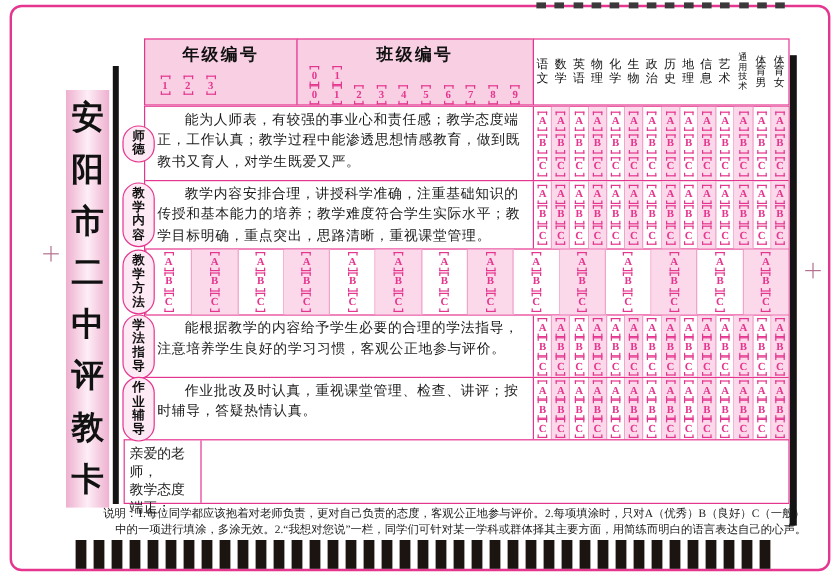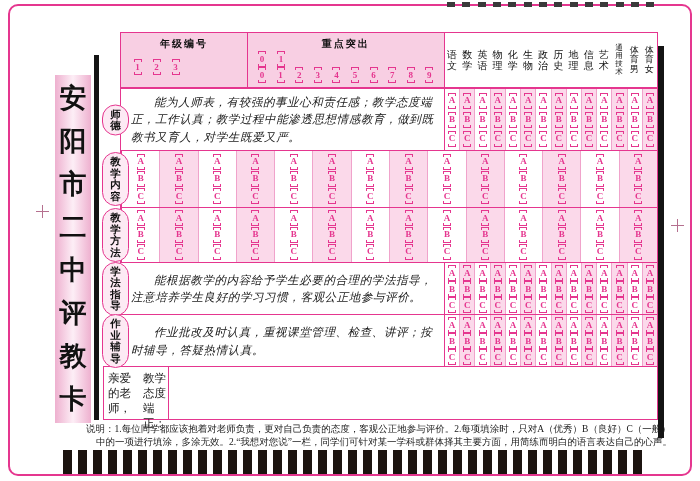--- a/index.html
+++ b/index.html
@@ -28,21 +28,21 @@
   .plus.left{left:36px;top:205px;}
   .plus.right{left:671px;top:219px;}
 
   
   .hbox{position:absolute;top:32px;height:56px;box-sizing:border-box;
         border:1.5px solid #e5368f;background:#f8cfe3;}
   .grade-box{left:120px;width:128px;}
   .class-box{left:246.5px;width:198.5px;}
   .subject-box{left:443.5px;width:214.5px;background:#fff;display:flex;}
   .hbox .hlabel{font-family:"Liberation Sans",sans-serif;font-weight:bold;
-        font-size:10px;color:#111;text-align:center;margin-top:4px;letter-spacing:2px;}
+        font-size:14px;color:#111;text-align:center;margin-top:4px;letter-spacing:2px;}
   .digit-row{display:flex;align-items:flex-end;}
   .grade-box .digit-row{margin:8px 0 0 10px;gap:6px;}
   .class-box .digit-row1{margin:0 0 0 8px;gap:6px;}
   .class-box .digit-row2{margin:0 0 0 8px;gap:5.6px;}
 
   
   .bubble{display:flex;flex-direction:column;align-items:center;width:13px;cursor:pointer;}
   .bubble .br{width:8px;height:3px;border:1px solid #e5368f;box-sizing:border-box;}
   .bubble .br.top{border-bottom:none;}
   .bubble .br.bot{border-top:none;}
@@ -56,41 +56,41 @@
   .subject-col.small .sch{font-size:9px;line-height:9.5px;}
   .subject-col.tiny .sch{font-size:7.5px;line-height:8px;}
 
   
   .rows-container{position:absolute;left:120px;top:88px;width:538px;
       border:1.5px solid #e5368f;box-sizing:border-box;background:#fff;}
   .eval-row{position:relative;display:flex;border-bottom:1.5px solid #e5368f;box-sizing:border-box;}
   .eval-row:last-child{border-bottom:none;}
   .desc{flex:0 0 323px;box-sizing:border-box;padding:3px 8px 2px 10px;
       font-size:11.5px;line-height:1.5;color:#1a1a1a;letter-spacing:0.6px;
-      text-indent:2em;display:flex;align-items:center;font-style:italic;}
+      text-indent:2em;display:flex;align-items:flex-start;}
   .desc>div{text-indent:2em;}
   .bubble-grid{flex:1;display:flex;border-left:1.5px solid #e5368f;box-sizing:border-box;}
   .bcol{flex:1;display:flex;flex-direction:column;justify-content:space-around;
       align-items:center;border-right:1px solid #f0a3cb;box-sizing:border-box;padding:2px 0;}
   .bcol:last-child{border-right:none;}
   .bcol.pink{background:#fbd9ea;}
 
   
   .pill{position:absolute;left:-19px;top:50%;transform:translateY(-50%);
       width:27px;border:1.5px solid #e5368f;border-radius:14px;background:#fdeaf4;
       display:flex;flex-direction:column;align-items:center;justify-content:center;
       padding:3px 0;box-sizing:border-box;z-index:3;}
   .pill .pch{font-size:10.5px;line-height:11.5px;color:#111;font-weight:bold;}
 
   
   .response-box{position:absolute;left:103px;top:366px;width:555px;height:54px;
       border:1.5px solid #e5368f;box-sizing:border-box;display:flex;background:#fff;}
   .resp-label{flex:0 0 64px;border-right:1.5px solid #e5368f;box-sizing:border-box;
-      display:flex;flex-direction:row;justify-content:space-around;
-      padding:4px 2px 4px 4px;font-size:11.5px;color:#1a1a1a;gap:12px;}
+      display:flex;flex-direction:column;justify-content:space-around;
+      padding:4px 2px 4px 4px;font-size:11.5px;color:#1a1a1a;}
   .resp-area{flex:1;}
 
   
   .instructions{position:absolute;left:86px;top:423px;width:590px;
       font-size:9.5px;line-height:13px;color:#1a1a1a;white-space:nowrap;}
   .instructions .iline2{padding-left:10px;}
 
   
   .bottom-marks{position:absolute;left:63px;top:450px;height:24px;display:flex;gap:6px;}
   .bmark{width:9px;height:24px;background:#1c1410;}
@@ -179,21 +179,21 @@
         </div>
         <div class="bubble">
           <div class="br top"></div>
           <div class="gl">3</div>
           <div class="br bot"></div>
         </div>
       </div>
   </div>
 
   <div class="hbox class-box">
-    <div class="hlabel">重点突出</div>
+    <div class="hlabel">班级编号</div>
     <div class="digit-row digit-row1" id="class-digits-1">
         <div class="bubble">
           <div class="br top"></div>
           <div class="gl">0</div>
           <div class="br bot"></div>
         </div>
         <div class="bubble">
           <div class="br top"></div>
           <div class="gl">1</div>
           <div class="br bot"></div>
@@ -565,20 +565,23 @@
             </div>
           </div>
         </div>
       </div>
       <div class="eval-row" style="height: 57px;">
         <div class="pill">
           <div class="pch">教</div>
           <div class="pch">学</div>
           <div class="pch">内</div>
           <div class="pch">容</div>
+        </div>
+        <div class="desc">
+          <div class="">教学内容安排合理，讲授科学准确，注重基础知识的传授和基本能力的培养；教学难度符合学生实际水平；教学目标明确，重点突出，思路清晰，重视课堂管理。</div>
         </div>
         <div class="bubble-grid">
           <div class="bcol">
             <div class="bubble">
               <div class="br top"></div>
               <div class="gl">A</div>
               <div class="br bot"></div>
             </div>
             <div class="bubble">
               <div class="br top"></div>

